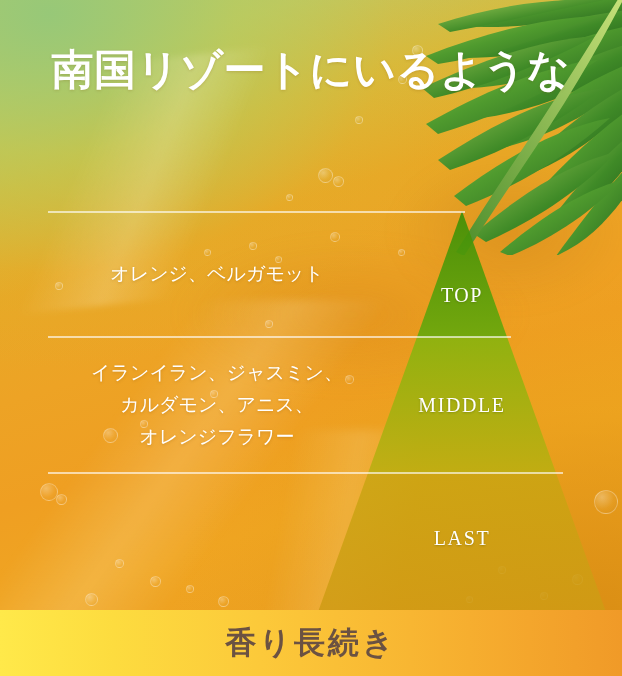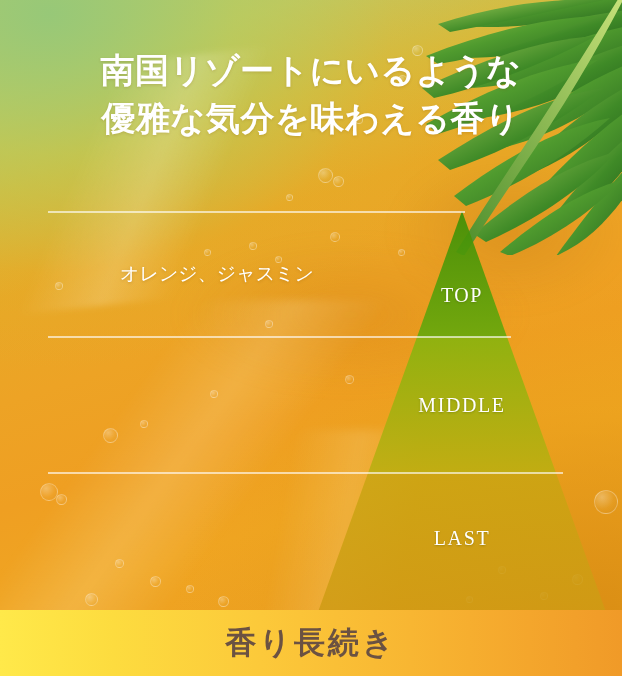--- a/index.html
+++ b/index.html
@@ -47,21 +47,21 @@
        border:1px solid rgba(255,255,255,0.30);
        background:radial-gradient(circle at 32% 28%,rgba(255,255,255,0.30),rgba(255,255,255,0.04) 55%,rgba(160,95,10,0.10) 100%);}
 
   
   .palm{position:absolute;right:-6px;top:-10px;width:230px;height:265px;pointer-events:none;}
 
   
   .title{
     position:absolute;left:0;right:0;top:46px;
     text-align:center;color:#ffffff;
-    font-size:34px;line-height:48px;font-weight:700;
+    font-size:42px;line-height:48px;font-weight:700;
     letter-spacing:0.5px;
     text-shadow:0 1px 3px rgba(120,70,0,0.20);
   }
   .title .ln{display:block;}
 
   
   .pyr{position:absolute;left:0;top:0;width:622px;height:612px;pointer-events:none;}
 
   
   .rule{position:absolute;height:2px;background:rgba(255,255,255,0.62);}
@@ -179,21 +179,20 @@
       <path d="M68,216 C120,196 172,164 212,128 C158,138 104,170 56,206 Z" fill="url(#lf)"></path>
       <path d="M88,252 C138,230 186,198 218,162 C168,174 118,208 76,244 Z" fill="url(#lf2)"></path>
       <path d="M112,266 C156,248 196,220 224,190 C180,202 140,230 102,262 Z" fill="url(#lf)"></path>
 
       <path d="M228,4 L222,6 C190,58 152,118 112,178 C92,208 74,236 58,262 L66,266 C84,238 104,208 124,178 C166,116 202,56 228,4 Z" fill="url(#stemg)"></path>
     </g>
   </svg>
 
   <div class="title">
     <span class="ln">南国リゾートにいるような</span>
-    <span class="ln">優雅な気分を味わえる香り</span>
   </div>
 
   <svg class="pyr" viewBox="0 0 622 612" preserveAspectRatio="none">
     <defs>
       <linearGradient id="gTop" x1="0" y1="0" x2="0" y2="1">
         <stop offset="0%" stop-color="#3f8f07"></stop>
         <stop offset="100%" stop-color="#6aa80c"></stop>
       </linearGradient>
       <linearGradient id="gMid" x1="0" y1="0" x2="0" y2="1">
         <stop offset="0%" stop-color="#86b40e"></stop>
@@ -209,21 +208,24 @@
 
     <polygon points="417,337 507,337 556,473 368,473" fill="url(#gMid)" opacity="0.90"></polygon>
 
     <polygon points="368,473 556,473 606,612 318,612" fill="url(#gLast)" opacity="0.86"></polygon>
   </svg>
 
   <div class="rule r1"></div>
   <div class="rule r2"></div>
   <div class="rule r3"></div>
 
-  <div class="note note-top">オレンジ、ジャスミン</div>
+  <div class="note note-top">オレンジ、ベルガモット</div>
+  <div class="note note-mid">イランイラン、ジャスミン、
+カルダモン、アニス、
+オレンジフラワー</div>
 
   <div class="stagelabel lbl-top">TOP</div>
   <div class="stagelabel lbl-mid">MIDDLE</div>
   <div class="stagelabel lbl-last">LAST</div>
 
   <div class="banner">
     <span class="banner-text">香り長続き</span>
   </div>
 
 </div>

